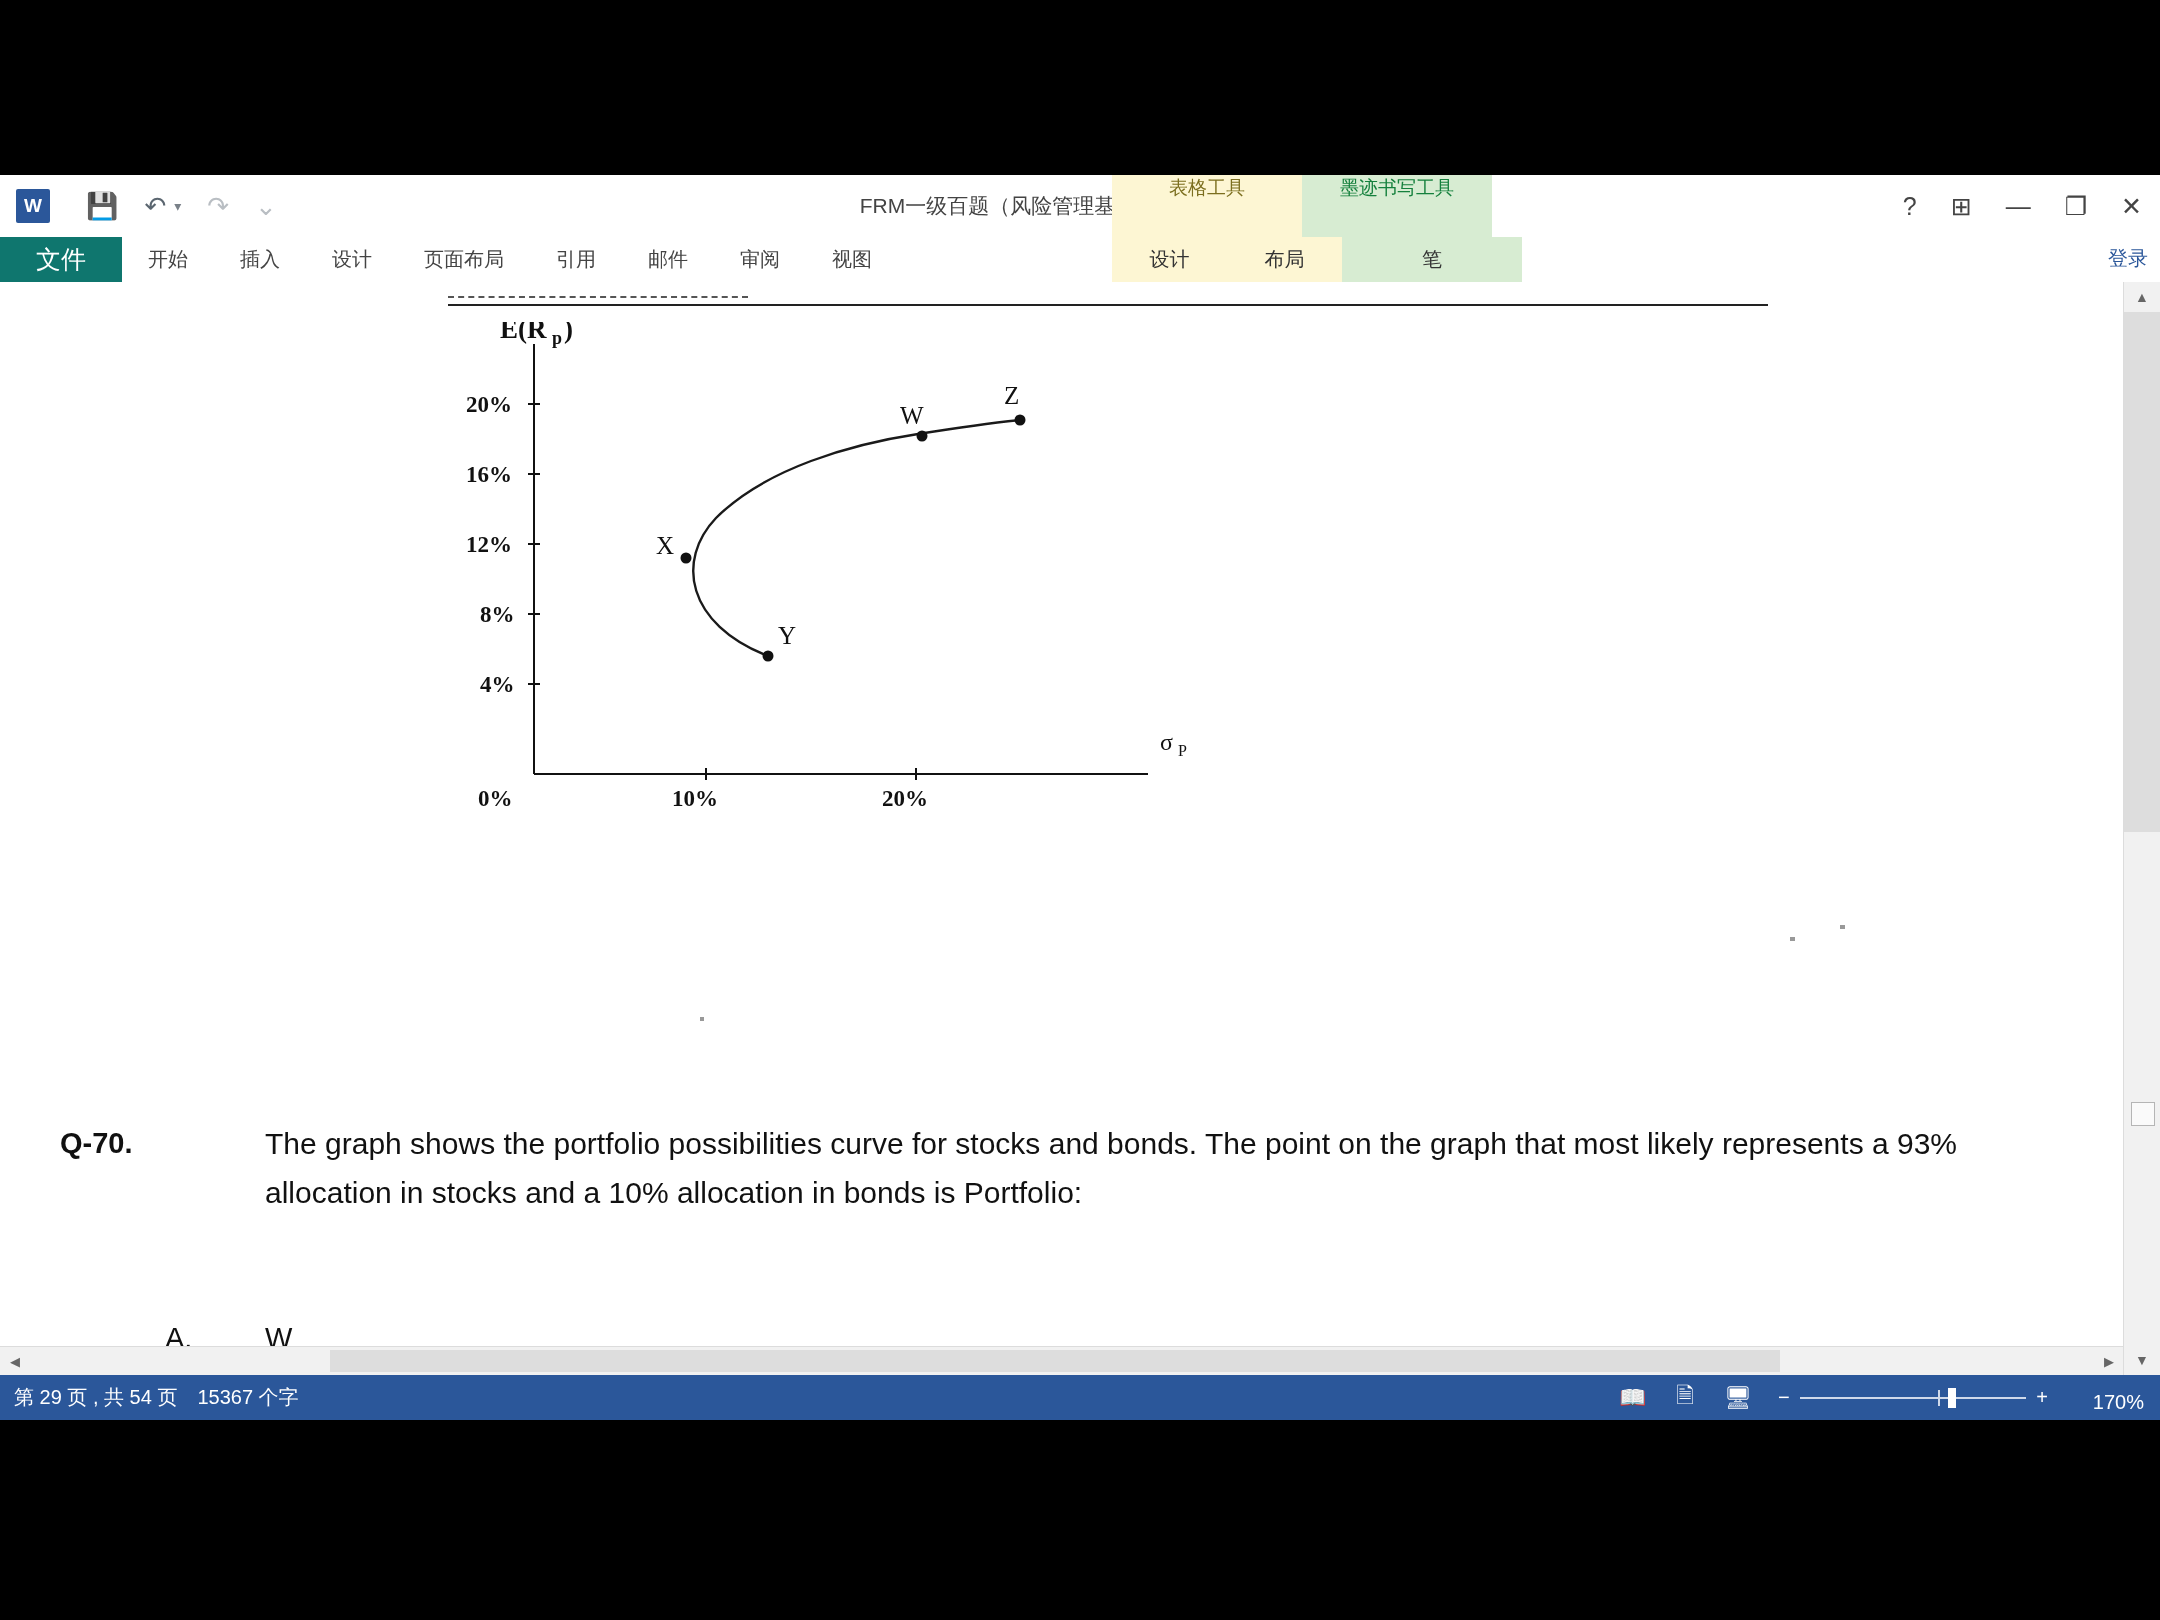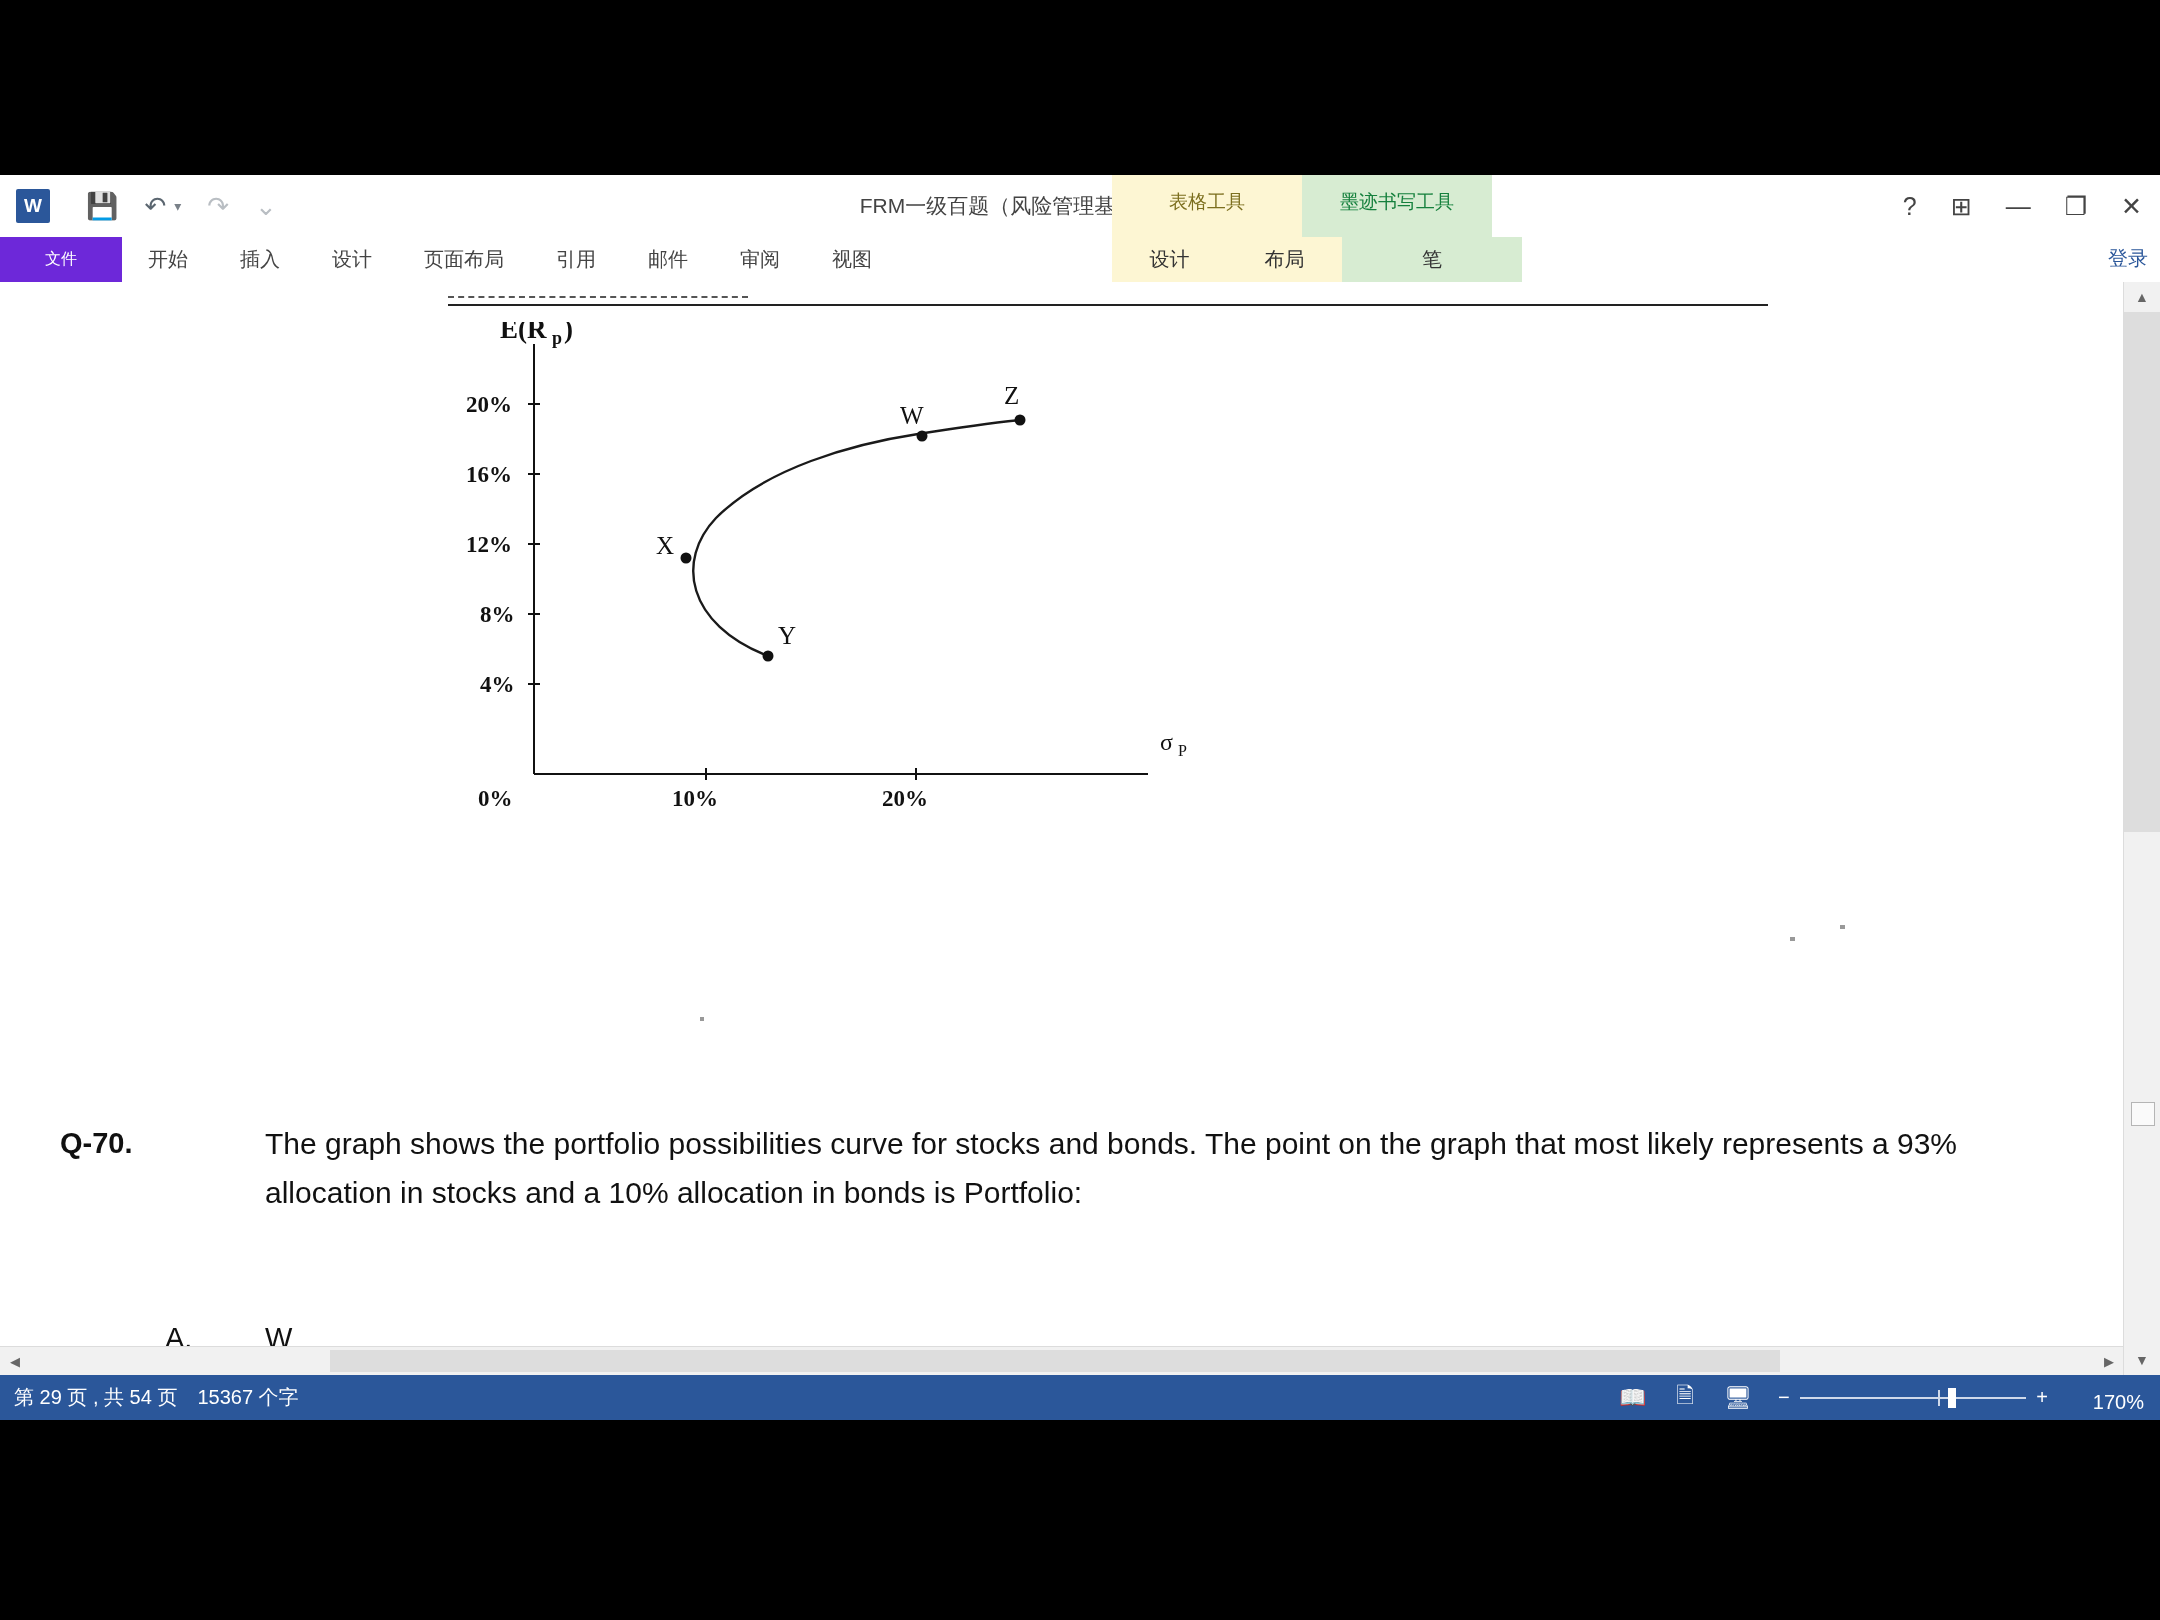--- a/index.html
+++ b/index.html
@@ -81,21 +81,20 @@
     position: absolute;
     left: 1112px;
     top: 0;
     display: flex;
     height: 62px;
   }
   .ctx {
     width: 190px;
     text-align: center;
     font-size: 19px;
-    padding-top: 14px;
     box-sizing: border-box;
   }
   .ctx.table { background: #fdf6d3; color: #7c6f1f; }
   .ctx.ink   { background: #d7ecd2; color: #15803d; }
   .win-buttons {
     position: absolute;
     right: 18px;
     top: 0;
     height: 62px;
     display: flex;
@@ -108,23 +107,23 @@
   
   .ribbon-tabs {
     position: relative;
     height: 45px;
     background: #fff;
     display: flex;
     align-items: stretch;
   }
   .file-tab {
     width: 122px;
-    background: #6d28d9;
+    background: #0f766e;
     color: #fff;
-    font-size: 16px;
+    font-size: 25px;
     display: flex;
     align-items: center;
     justify-content: center;
   }
   .rtab {
     padding: 0 26px;
     font-size: 20px;
     color: #444;
     display: flex;
     align-items: center;

